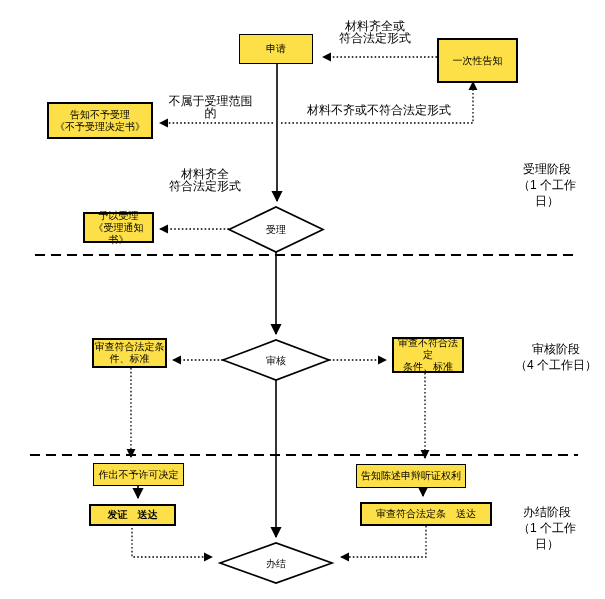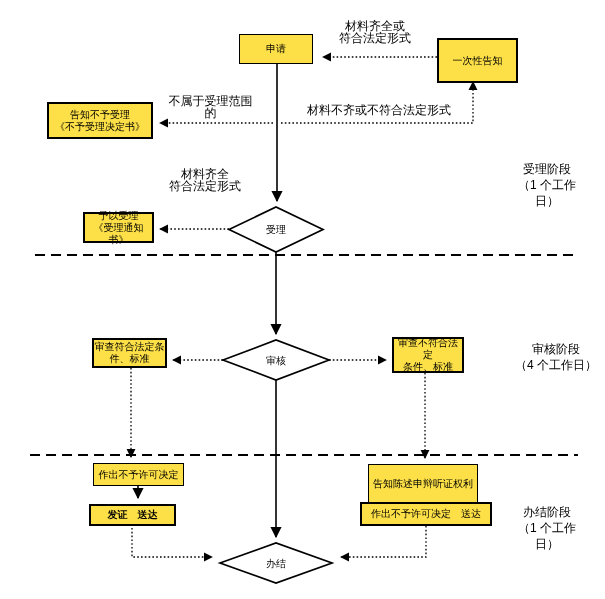--- a/index.html
+++ b/index.html
@@ -92,23 +92,23 @@
   <div class="node bold" style="left:92px;top:338px;width:75px;height:30px;">审查符合法定条
 件、标准</div>
 
   <div class="node bold" style="left:392px;top:337px;width:72px;height:36px;">审查不符合法定
 条件、标准</div>
 
   <div class="node" style="left:93px;top:463px;width:91px;height:23px;">作出不予许可决定</div>
 
   <div class="node bold" style="left:89px;top:504px;width:87px;height:22px;font-weight:bold;">发证　送达</div>
 
-  <div class="node" style="left:368px;top:464px;width:110px;height:39px;">告知陈述申辩听证权利</div>
+  <div class="node" style="left:356px;top:464px;width:110px;height:24px;">告知陈述申辩听证权利</div>
 
-  <div class="node bold" style="left:360px;top:502px;width:132px;height:24px;">作出不予许可决定　送达</div>
+  <div class="node bold" style="left:360px;top:502px;width:132px;height:24px;">审查符合法定条　送达</div>
 
   <div class="dlabel" style="left:236px;top:222px;width:80px;height:15px;">受理</div>
   <div class="dlabel" style="left:236px;top:353px;width:80px;height:15px;">审核</div>
   <div class="dlabel" style="left:236px;top:556px;width:80px;height:15px;">办结</div>
 
   <div class="elabel" style="left:330px;top:20px;width:90px;">材料齐全或
 符合法定形式</div>
   <div class="elabel" style="left:168px;top:95px;width:85px;">不属于受理范围的</div>
   <div class="elabel" style="left:303px;top:104px;width:152px;">材料不齐或不符合法定形式</div>
   <div class="elabel" style="left:167px;top:168px;width:76px;">材料齐全

